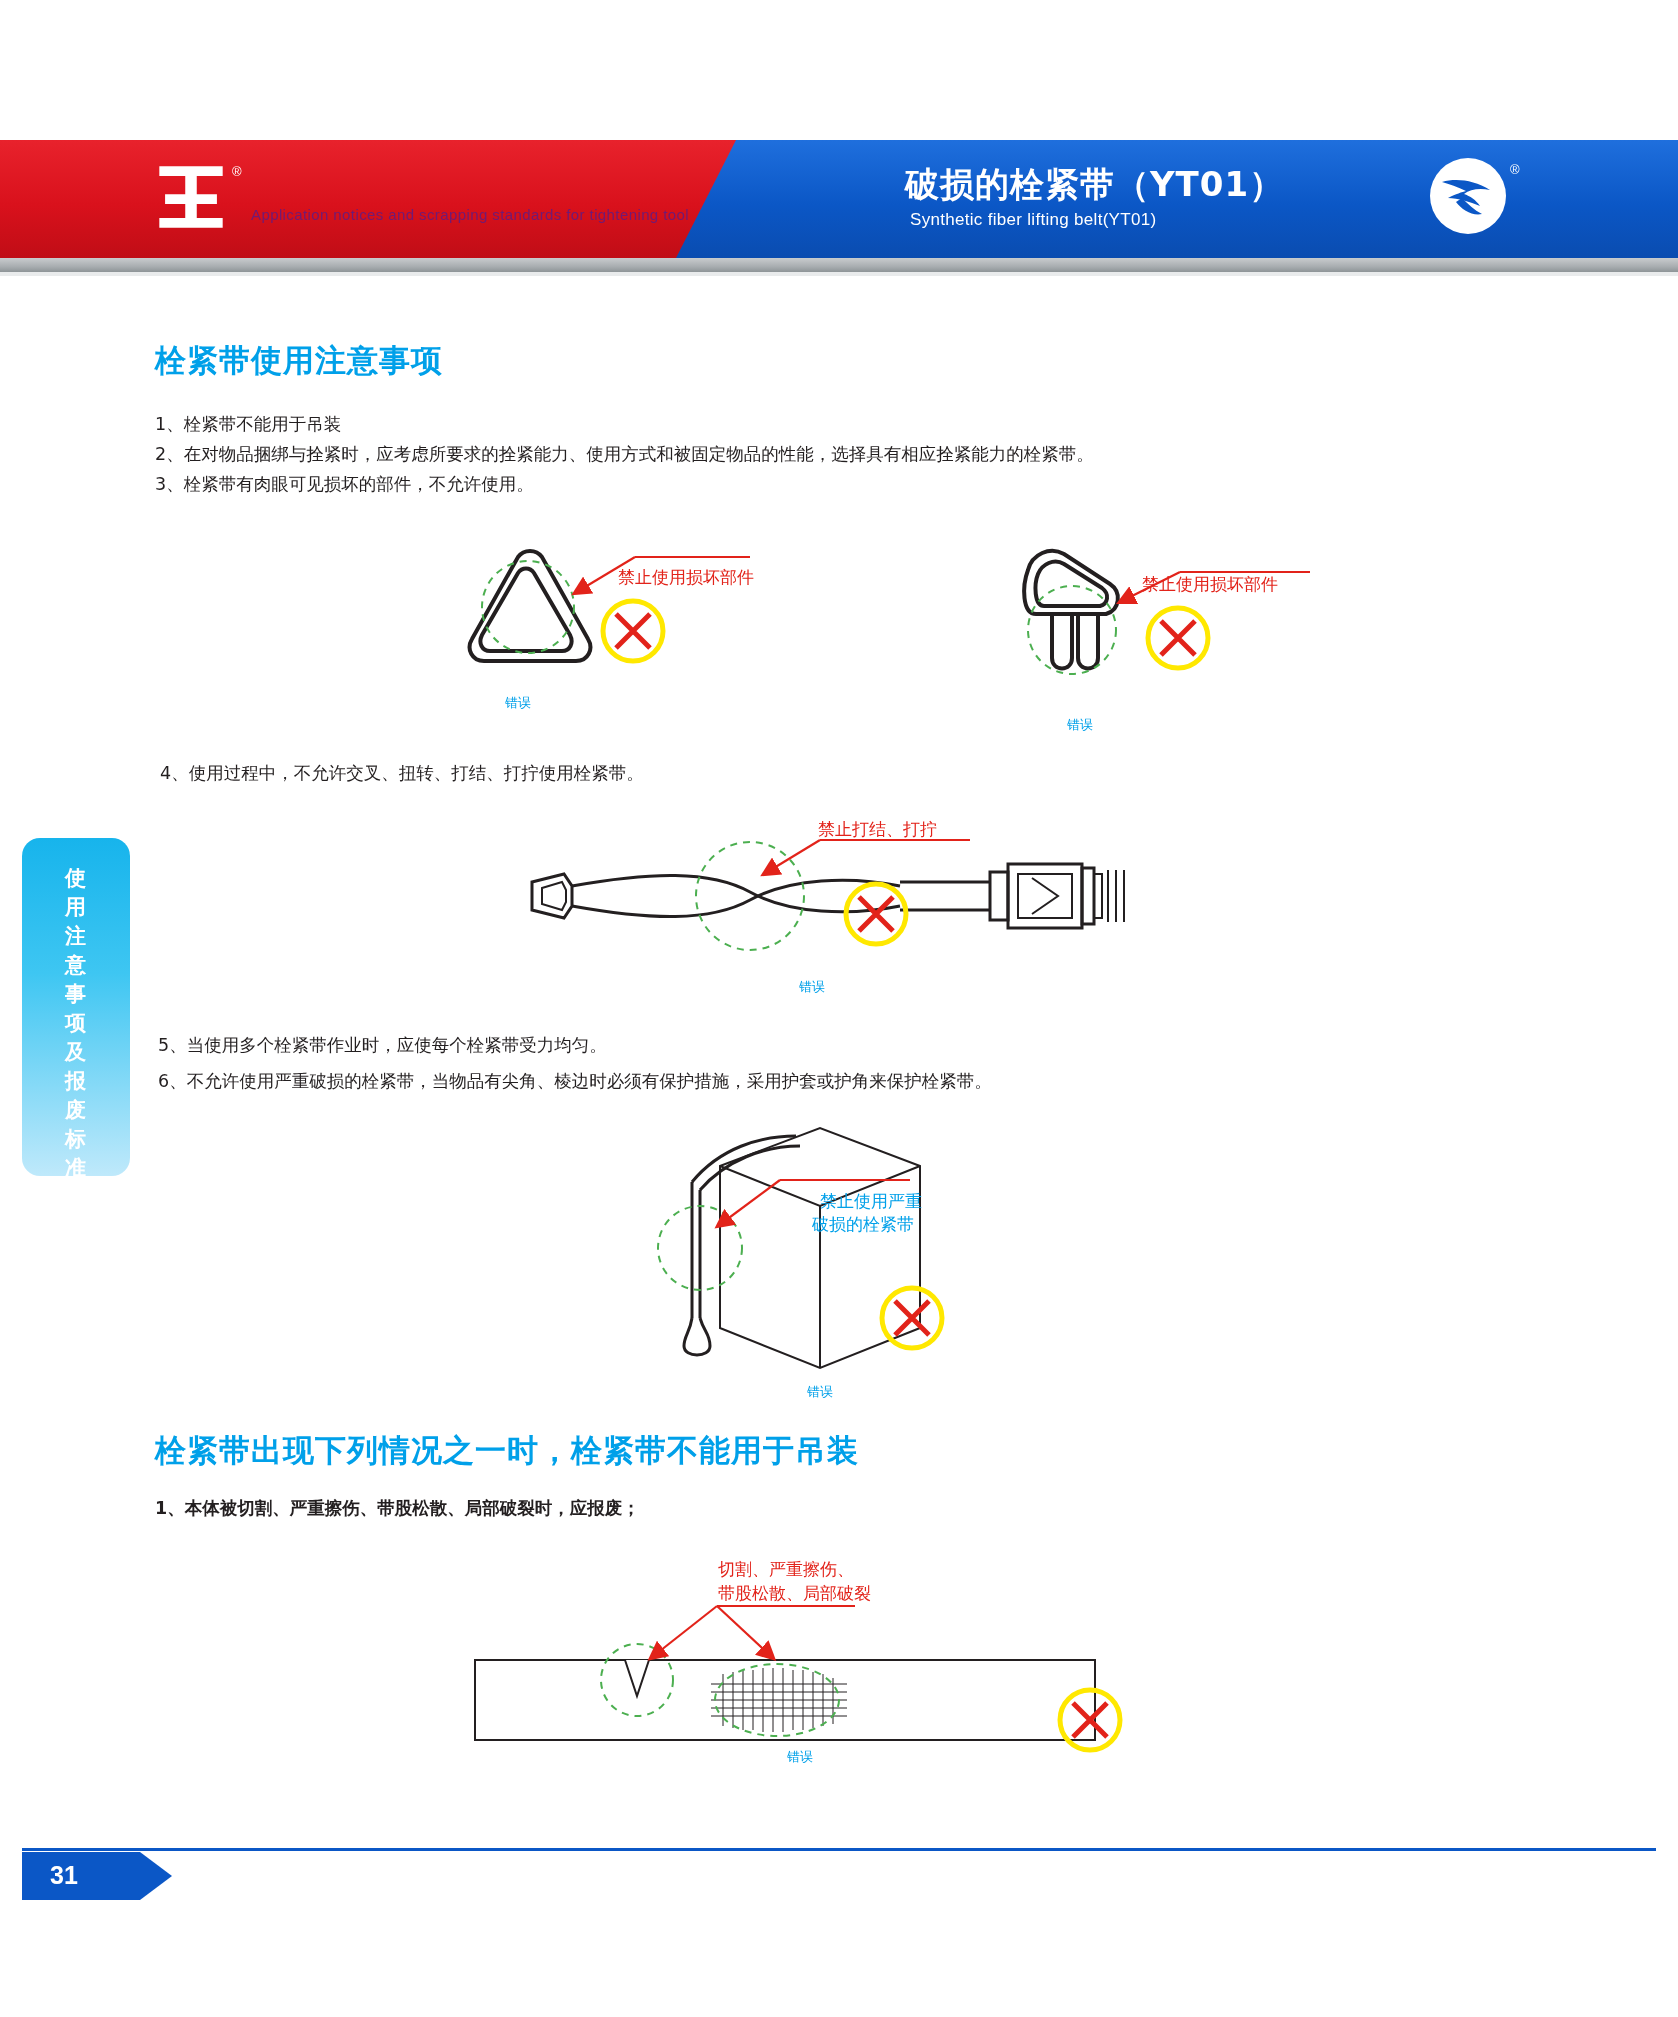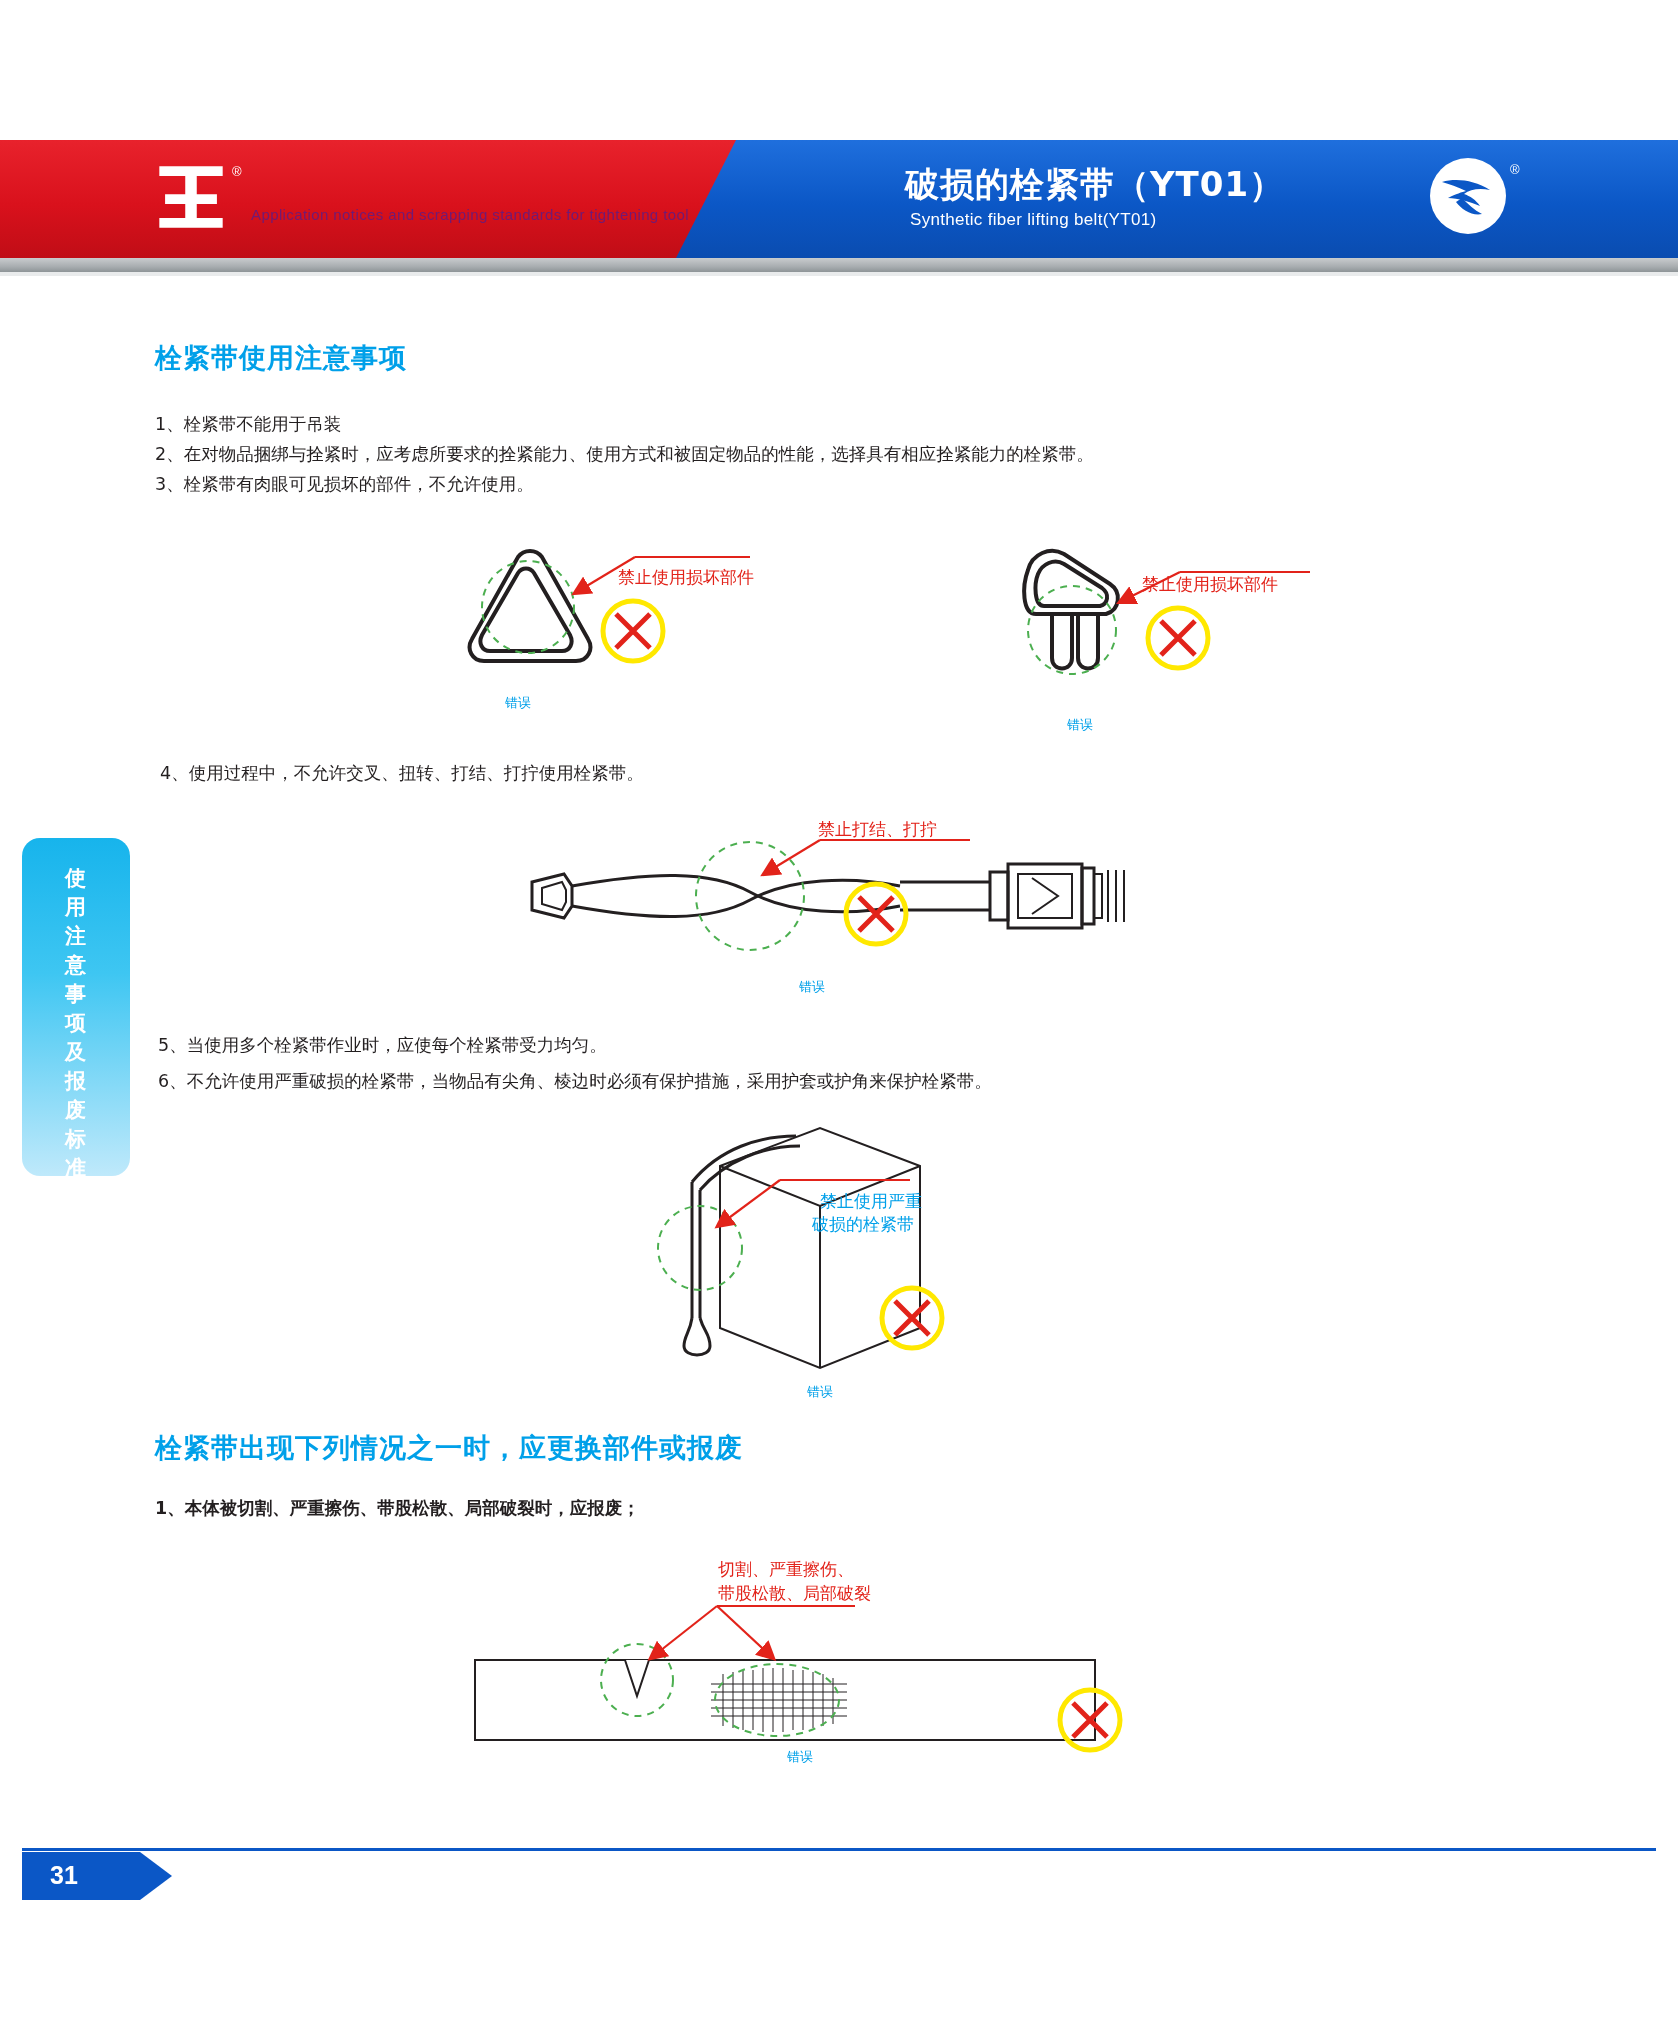--- a/index.html
+++ b/index.html
@@ -75,21 +75,21 @@
   .side-tab .txt{
     position:absolute;left:0;top:26px;width:108px;
     text-align:center;color:#ffffff;font-size:21px;font-weight:bold;
     line-height:29px;letter-spacing:1px;
     font-family:"DejaVu Sans",sans-serif;
   }
 
   
   .content{position:absolute;left:0;top:0;width:1678px;height:2017px;}
   h2.section{
-    position:absolute;color:#00a0e9;font-size:27px;font-weight:bold;
+    position:absolute;color:#00a0e9;font-size:31px;font-weight:bold;
     letter-spacing:1px;margin:0;font-family:"DejaVu Sans",sans-serif;
   }
   .para{
     position:absolute;color:#231f20;font-size:17.5px;line-height:30px;
     font-family:"DejaVu Sans",sans-serif;white-space:nowrap;
   }
   .para-b{font-weight:bold;}
 
   .callout{
     position:absolute;color:#e2231a;font-size:17px;line-height:23px;
@@ -266,21 +266,21 @@
       </marker>
     </defs>
 
     <circle cx="252" cy="200" r="30" fill="none" stroke="#ffe800" stroke-width="5"></circle>
     <path d="M235 183 L269 217 M269 183 L235 217" stroke="#e2231a" stroke-width="5"></path>
   </svg>
   <div class="callout-blue" style="left:820px;top:1190px;width:200px;text-align:left;">禁止使用严重</div>
   <div class="callout-blue" style="left:812px;top:1213px;width:220px;text-align:left;">破损的栓紧带</div>
   <div class="wrong-label" style="left:760px;top:1383px;width:120px;">错误</div>
 
-  <h2 class="section" style="left:155px;top:1430px;">栓紧带出现下列情况之一时，应更换部件或报废</h2>
+  <h2 class="section" style="left:155px;top:1430px;">栓紧带出现下列情况之一时，栓紧带不能用于吊装</h2>
 
   <div class="para para-b" style="left:155px;top:1493px;">1、本体被切割、严重擦伤、带股松散、局部破裂时，应报废；</div>
 
   <svg style="position:absolute;left:455px;top:1550px;" width="700" height="230" viewBox="0 0 700 230">
 
     <rect x="20" y="110" width="620" height="80" fill="#ffffff" stroke="#231f20" stroke-width="2"></rect>
 
     <path d="M170 110 L182 146 L194 110" fill="#ffffff" stroke="#231f20" stroke-width="2"></path>
 
     <g stroke="#231f20" stroke-width="1">

